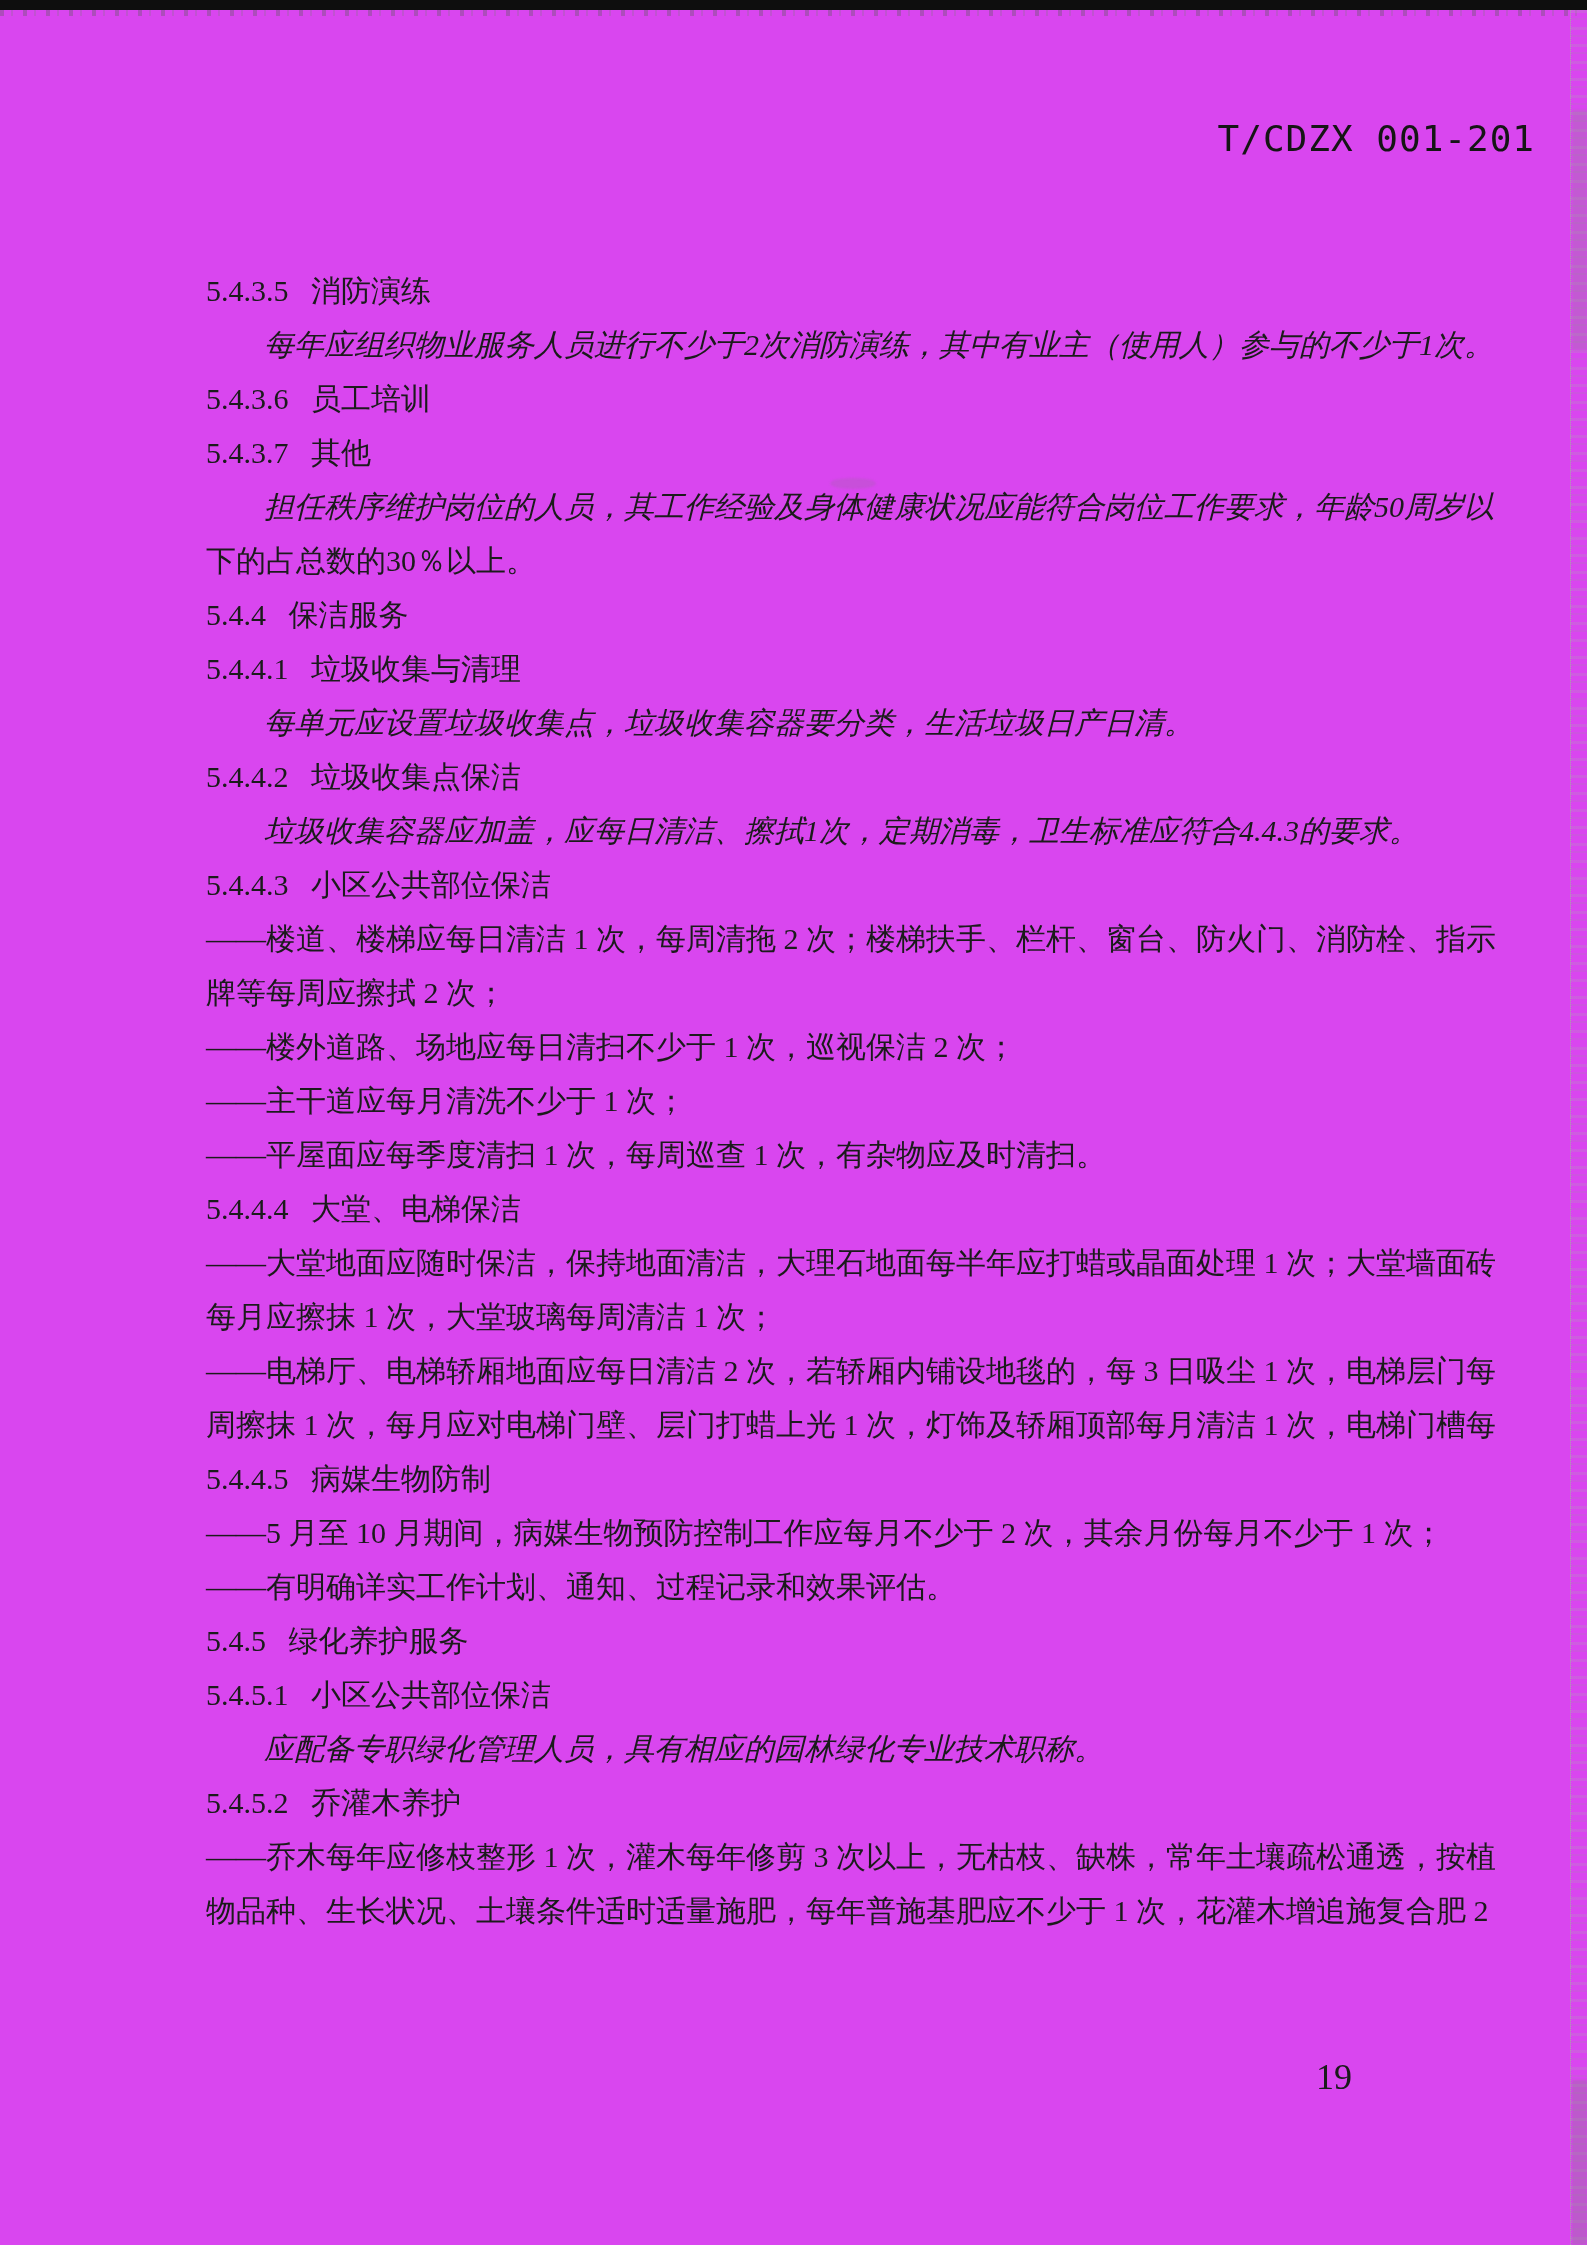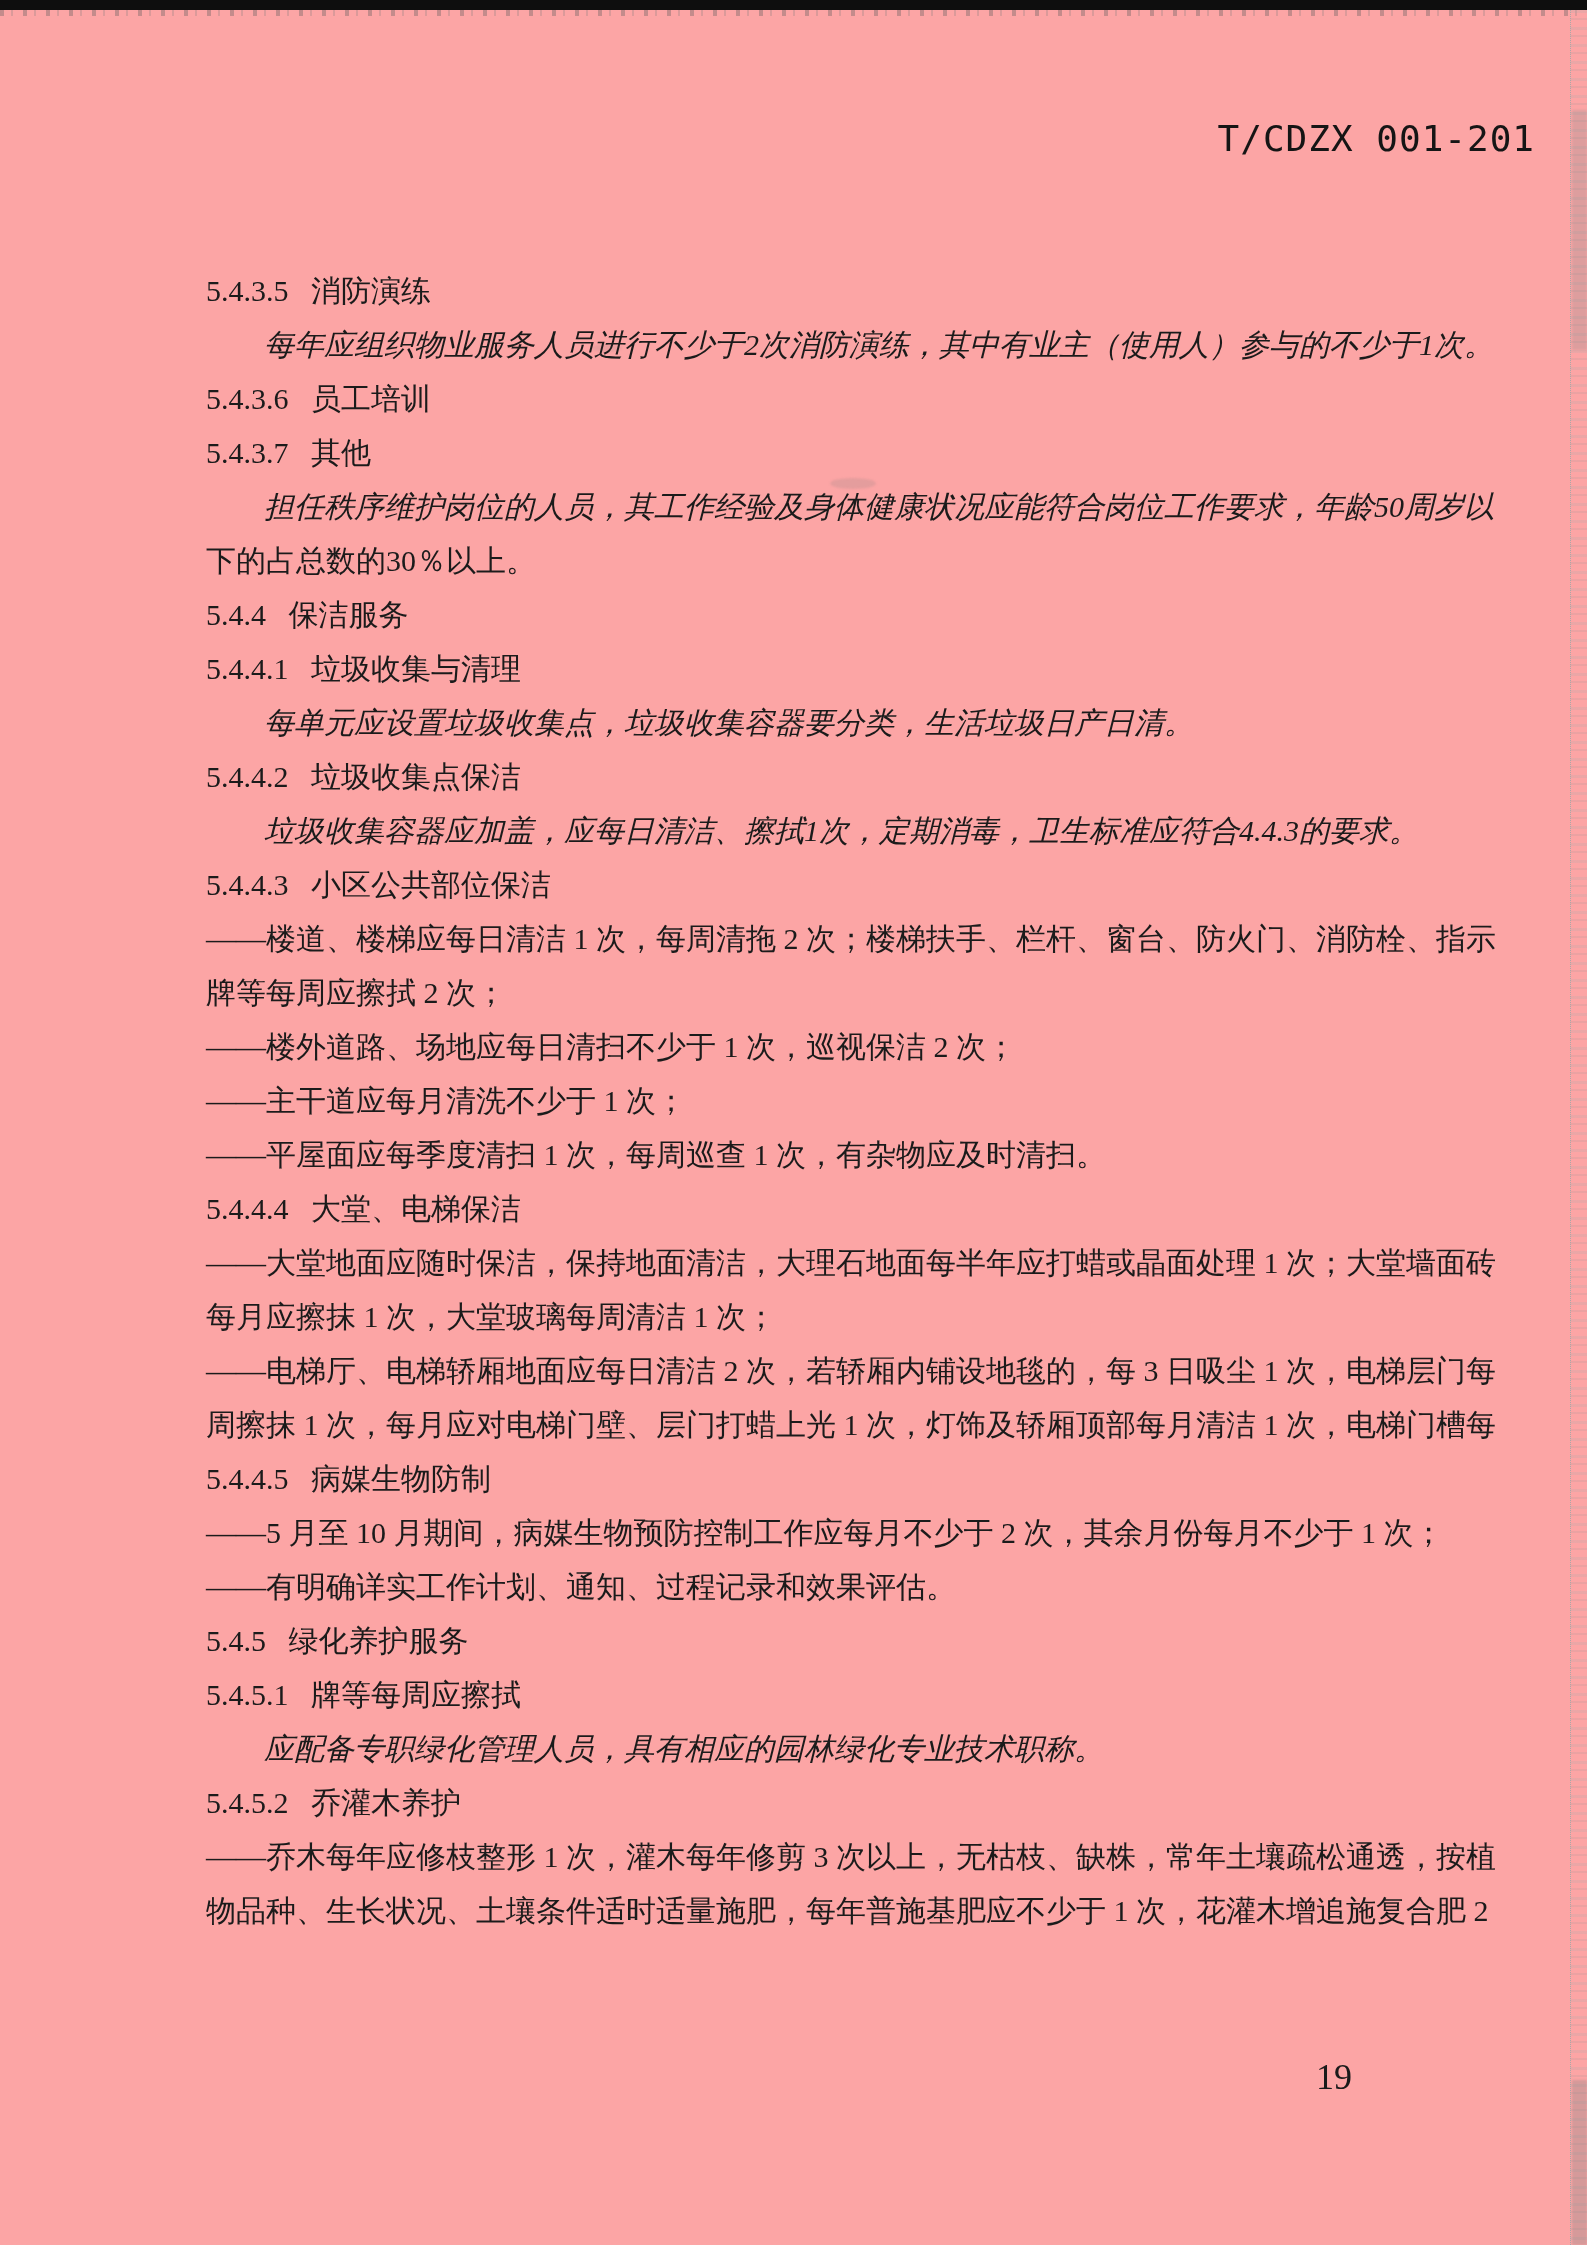--- a/index.html
+++ b/index.html
@@ -4,21 +4,21 @@
 <style>
   html, body {
     margin: 0;
     padding: 0;
     background: #ffffff;
   }
   .page {
     position: relative;
     width: 1587px;
     height: 2245px;
-    background: #fca5a5;
+    background: #d946ef;
     overflow: hidden;
     font-family: "Liberation Serif", serif;
     color: #1b1b1b;
   }
   
   .scan-top {
     position: absolute;
     top: 0; left: 0;
     width: 100%;
     height: 10px;
@@ -144,21 +144,21 @@
     <div class="line dash">——平屋面应每季度清扫 1 次，每周巡查 1 次，有杂物应及时清扫。</div>
     <div class="line heading">5.4.4.4   大堂、电梯保洁</div>
     <div class="line dash">——大堂地面应随时保洁，保持地面清洁，大理石地面每半年应打蜡或晶面处理 1 次；大堂墙面砖</div>
     <div class="line cont">每月应擦抹 1 次，大堂玻璃每周清洁 1 次；</div>
     <div class="line dash">——电梯厅、电梯轿厢地面应每日清洁 2 次，若轿厢内铺设地毯的，每 3 日吸尘 1 次，电梯层门每</div>
     <div class="line cont">周擦抹 1 次，每月应对电梯门壁、层门打蜡上光 1 次，灯饰及轿厢顶部每月清洁 1 次，电梯门槽每</div>
     <div class="line heading">5.4.4.5   病媒生物防制</div>
     <div class="line dash">——5 月至 10 月期间，病媒生物预防控制工作应每月不少于 2 次，其余月份每月不少于 1 次；</div>
     <div class="line dash">——有明确详实工作计划、通知、过程记录和效果评估。</div>
     <div class="line heading">5.4.5   绿化养护服务</div>
-    <div class="line heading">5.4.5.1   牌等每周应擦拭</div>
+    <div class="line heading">5.4.5.1   小区公共部位保洁</div>
     <div class="line indent">应配备专职绿化管理人员，具有相应的园林绿化专业技术职称。</div>
     <div class="line heading">5.4.5.2   乔灌木养护</div>
     <div class="line dash">——乔木每年应修枝整形 1 次，灌木每年修剪 3 次以上，无枯枝、缺株，常年土壤疏松通透，按植</div>
     <div class="line cont">物品种、生长状况、土壤条件适时适量施肥，每年普施基肥应不少于 1 次，花灌木增追施复合肥 2</div>
   </div>
 
   <div class="page-num">19</div>
 
 </div>
 

